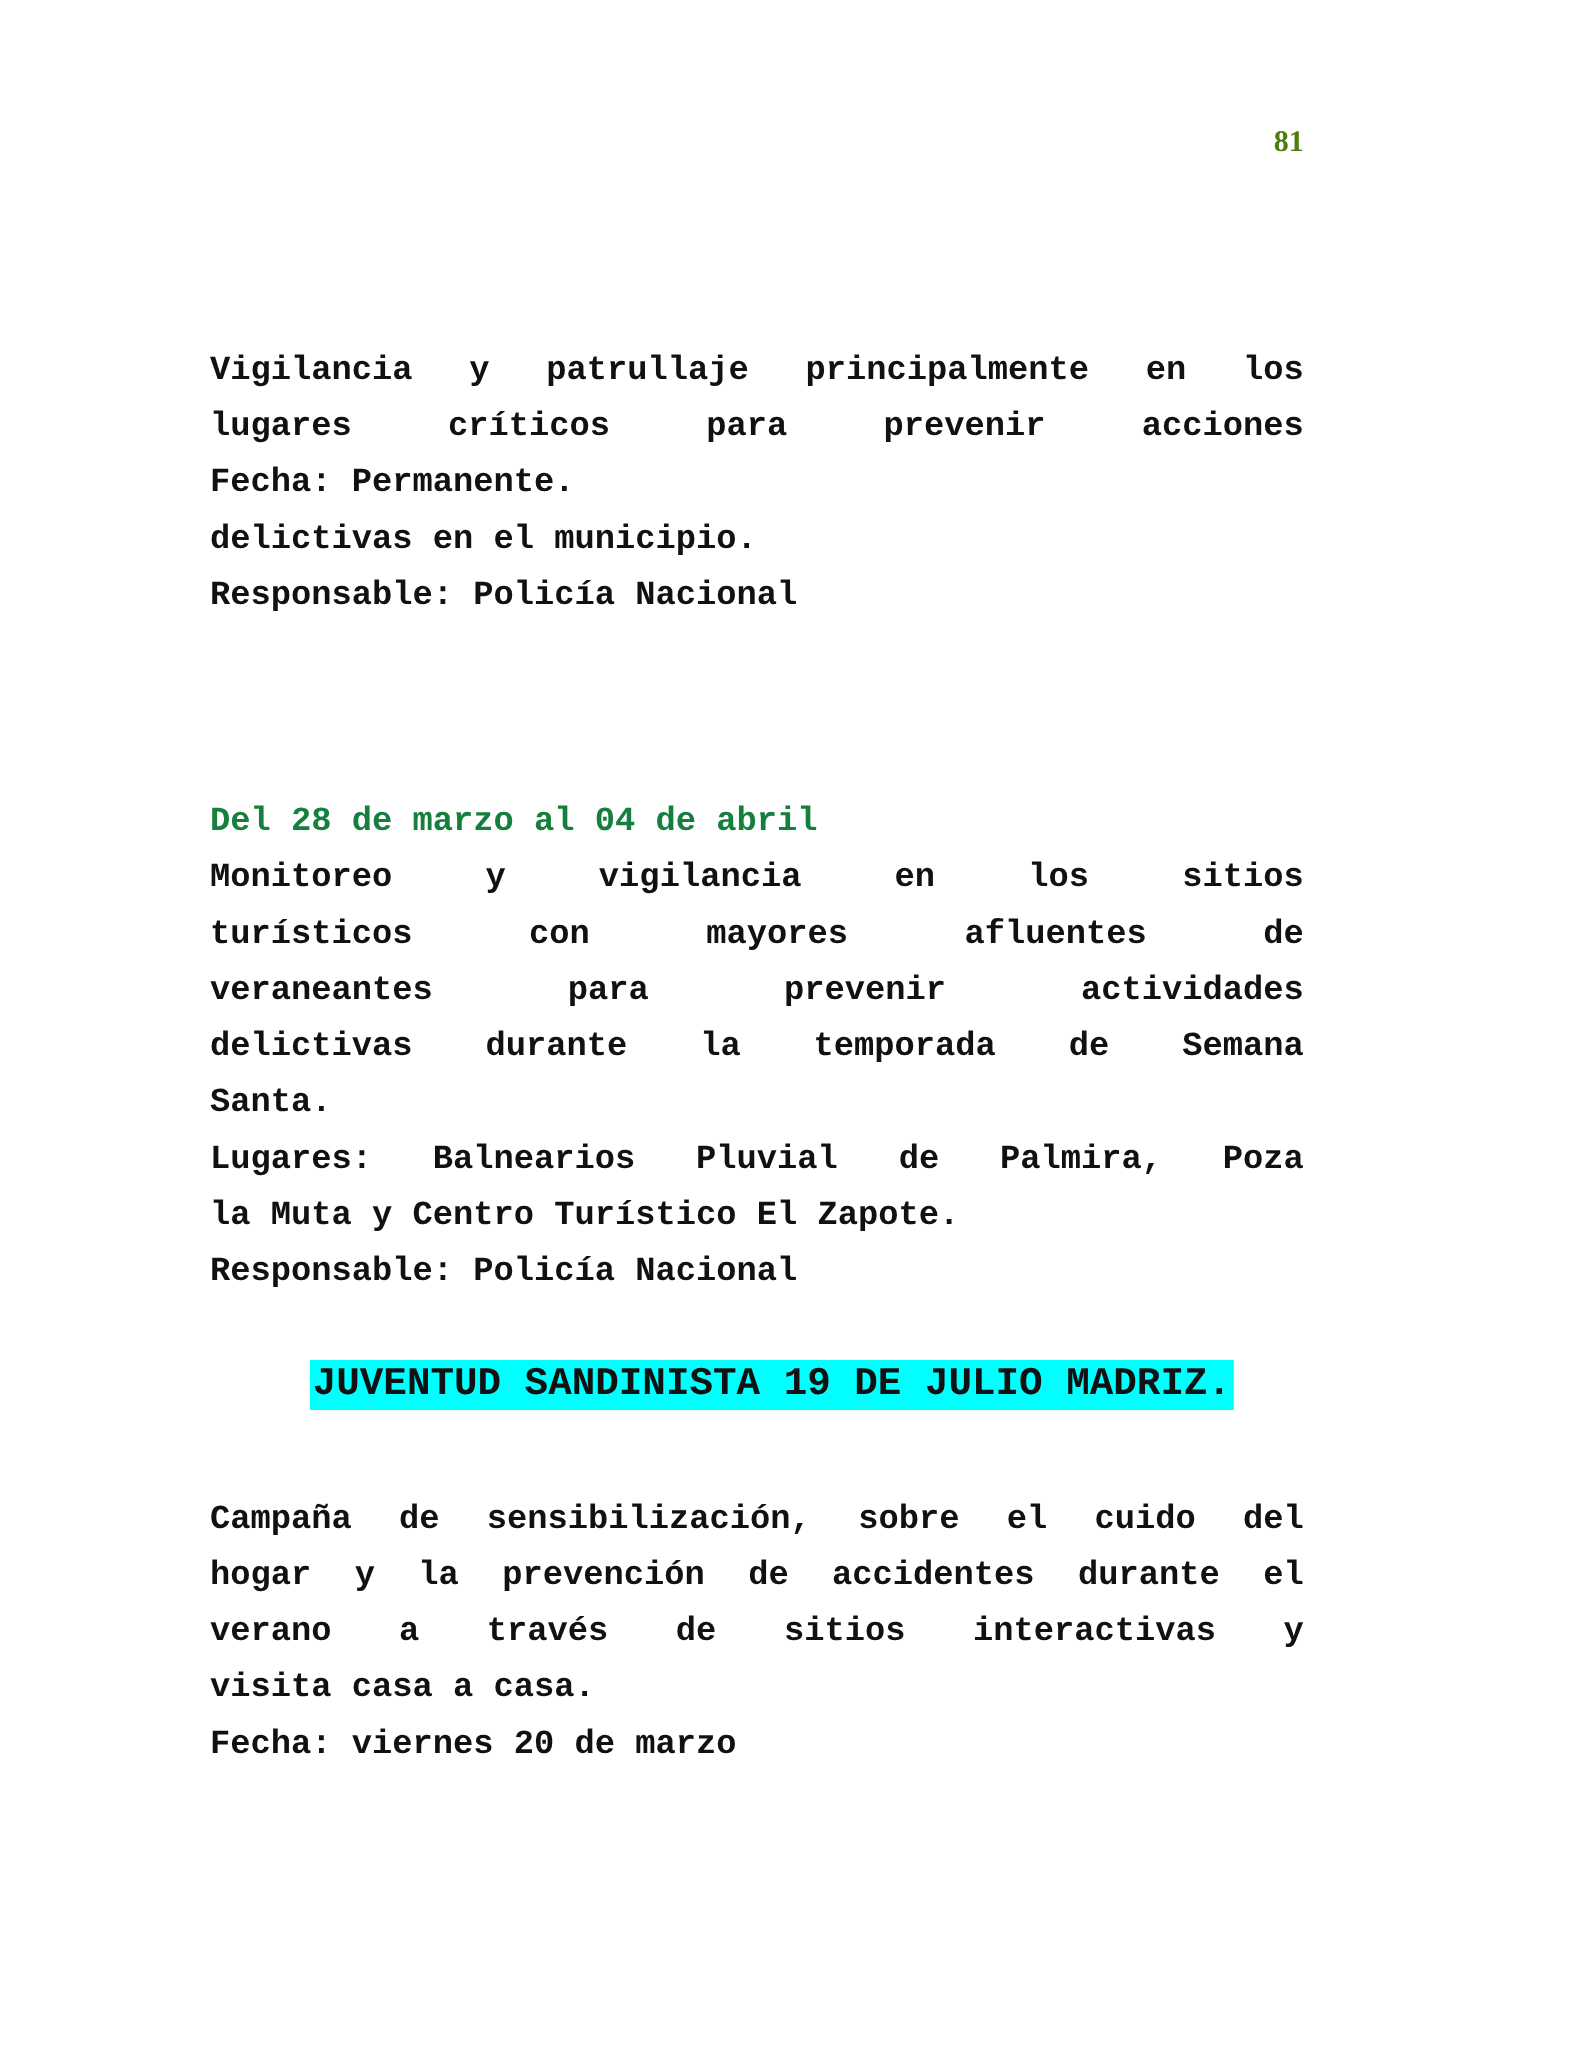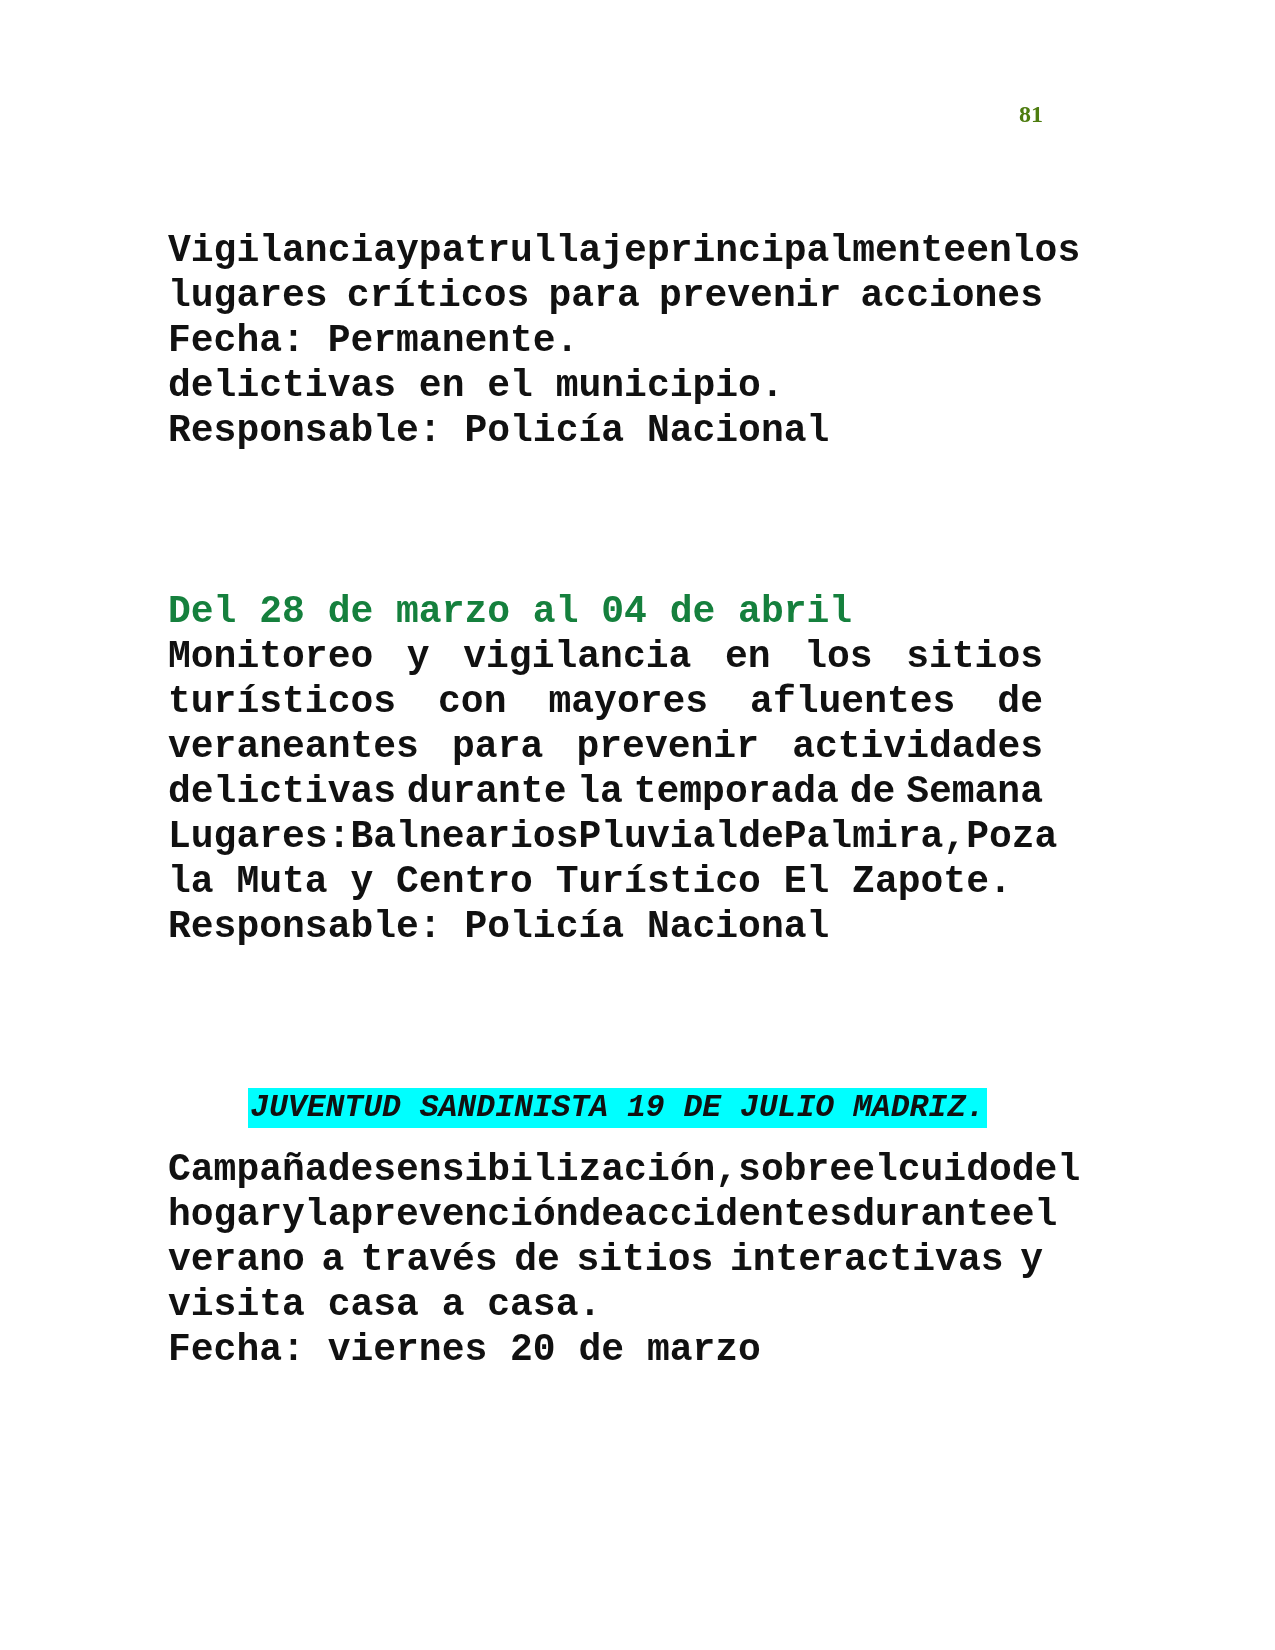--- a/index.html
+++ b/index.html
@@ -22,23 +22,24 @@
       font-size: 24px;
       color: #4d7c0f;
       line-height: 28px;
     }
     .content {
       position: absolute;
       left: 168px;
       width: 875px;
       font-family: "Liberation Mono", "DejaVu Sans Mono", monospace;
       font-weight: bold;
-      font-size: 38px;
+      font-size: 27px;
       line-height: 45px;
       color: #111;
+      margin-top: 47px;
     }
     .line {
       margin: 0;
       white-space: pre;
     }
     .jline {
       display: flex;
       justify-content: space-between;
       white-space: pre;
     }
@@ -58,21 +59,20 @@
       display: inline-block;
       background: #00ffff;
       font-family: "Liberation Mono", "DejaVu Sans Mono", monospace;
       font-weight: bold;
       font-size: 31.4px;
       line-height: 40px;
       padding: 0 2px;
       color: #111;
       white-space: pre;
       margin-left: -40px;
-      font-style: italic;
     }
   </style>
 </head>
 <body>
 
 <div class="page-number">81</div>
 
 <div class="content" style="top:228px;">
   <div class="jline">
     <span>Vigilancia</span>
@@ -118,20 +118,21 @@
     <span>actividades</span>
   </div>
   <div class="jline">
     <span>delictivas</span>
     <span>durante</span>
     <span>la</span>
     <span>temporada</span>
     <span>de</span>
     <span>Semana</span>
   </div>
+  <div class="line">Santa.</div>
   <div class="jline">
     <span>Lugares:</span>
     <span>Balnearios</span>
     <span>Pluvial</span>
     <span>de</span>
     <span>Palmira,</span>
     <span>Poza</span>
   </div>
   <div class="line">la Muta y Centro Turístico El Zapote.</div>
   <div class="line">Responsable: Policía Nacional</div>

